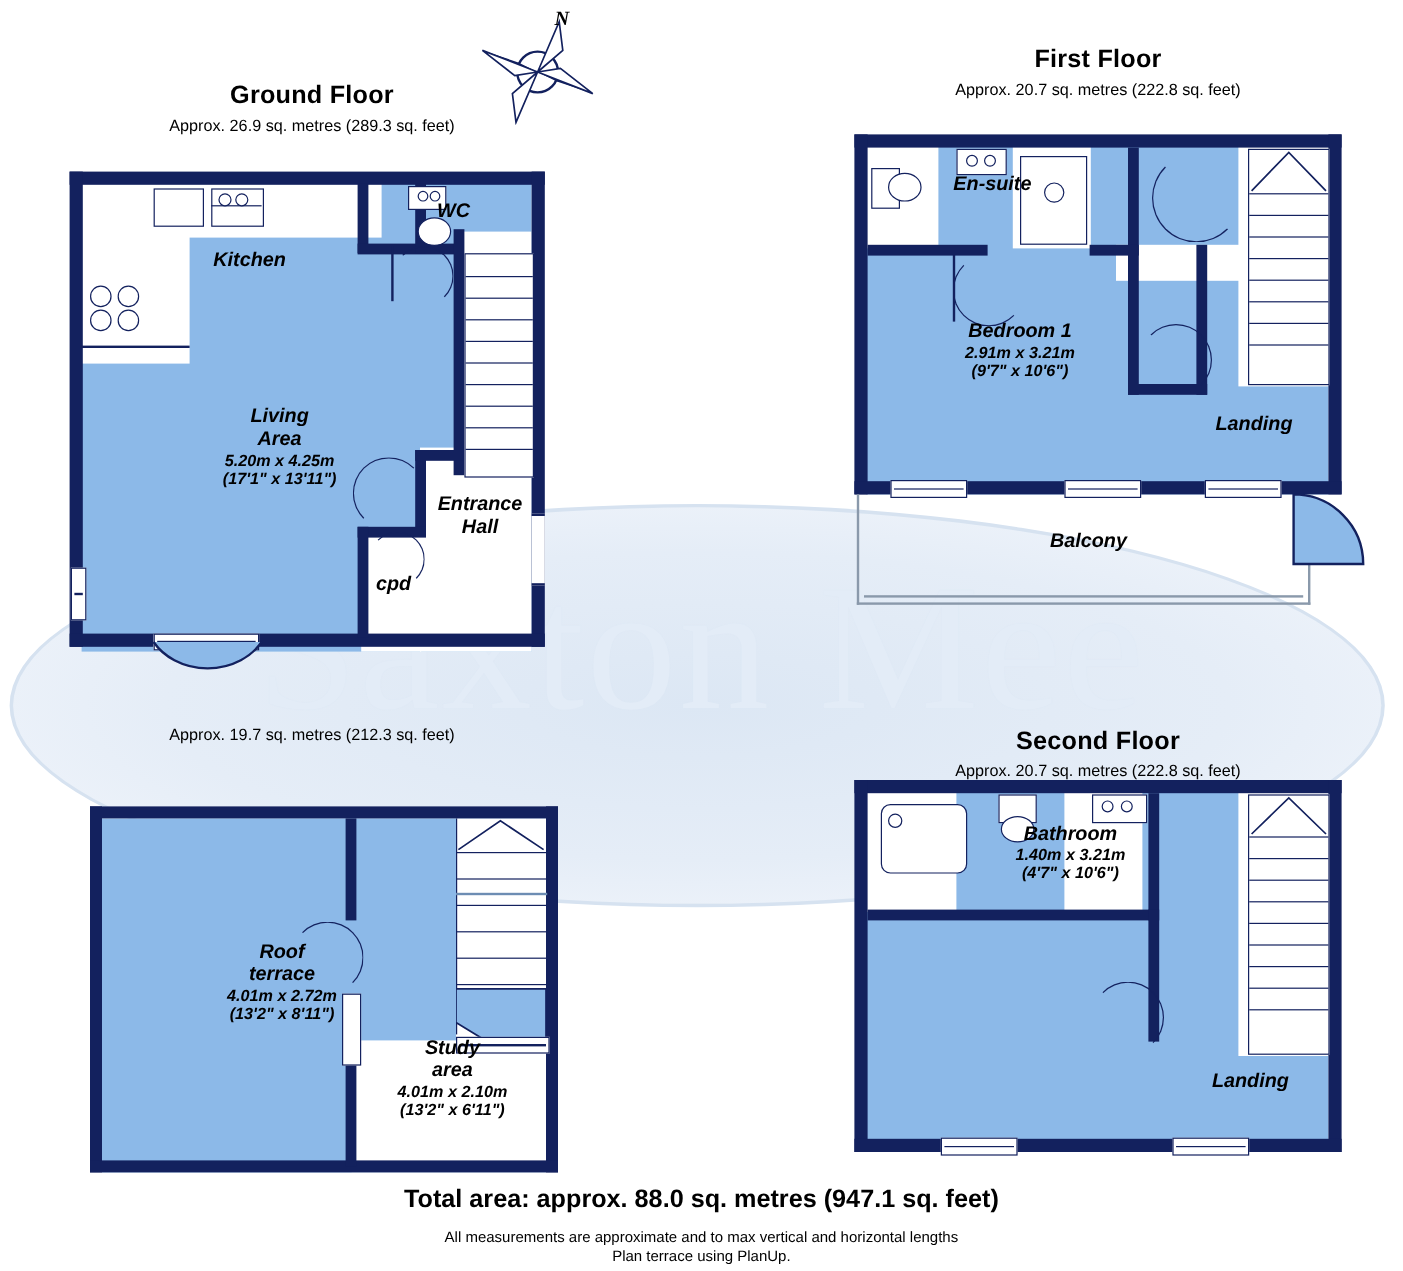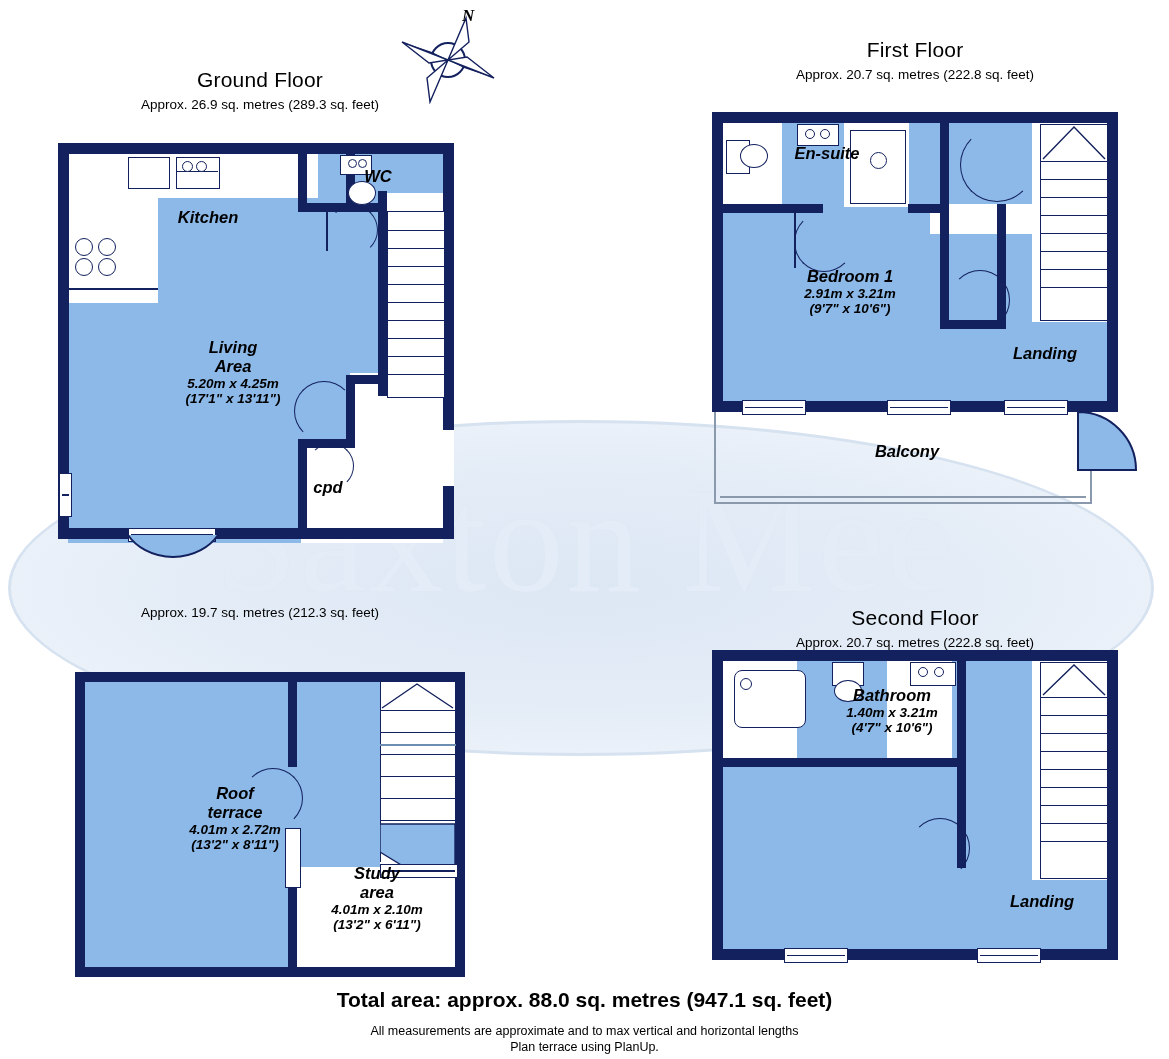--- a/index.html
+++ b/index.html
@@ -32,21 +32,21 @@
     font-family:"Liberation Serif", serif;
     font-size:150px;
     color:#e3ecf7;
     letter-spacing:2px;
     line-height:1;
     margin-top:10px;
     text-shadow:0 0 1px #dbe6f3;
   }
 
   
-  .floor-title { font-size:21px; font-weight:normal; letter-spacing:.2px; }
+  .floor-title { font-size:21px; font-weight:bold; letter-spacing:.2px; }
   .floor-sub   { font-size:13.5px; margin-top:5px; }
 
   
   .plan { position:absolute; }
   .wall   { position:absolute; background:#13215e; }
   .room   { position:absolute; background:#8cb9e8; }
   .white  { position:absolute; background:#ffffff; }
   .thinline { position:absolute; background:#13215e; }
   .greyline { position:absolute; background:#8a99ab; }
 
@@ -178,20 +178,24 @@
 
   <div class="window" style="left:1px; top:330px; width:11px; height:42px;"></div>
 
   <div class="label" style="left:75px; top:65px; width:150px;">Kitchen</div>
   <div class="label" style="left:280px; top:24px; width:80px;">WC</div>
   <div class="label" style="left:95px; top:195px; width:160px;">
     <div>Living</div>
     <div>Area</div>
     <span class="dim">5.20m x 4.25m</span>
     <span class="dim">(17'1" x 13'11")</span>
+  </div>
+  <div class="label" style="left:272px; top:268px; width:140px;">
+    <div>Entrance</div>
+    <div>Hall</div>
   </div>
   <div class="label" style="left:225px; top:335px; width:90px;">cpd</div>
 </div>
 
 <div class="abs ctr" style="left:715px; top:38px; width:400px;">
   <div class="floor-title">First Floor</div>
   <div class="floor-sub">Approx. 20.7 sq. metres (222.8 sq. feet)</div>
 </div>
 
 <div class="plan" id="plan-first" style="left:712px; top:112px; width:410px; height:400px;">

